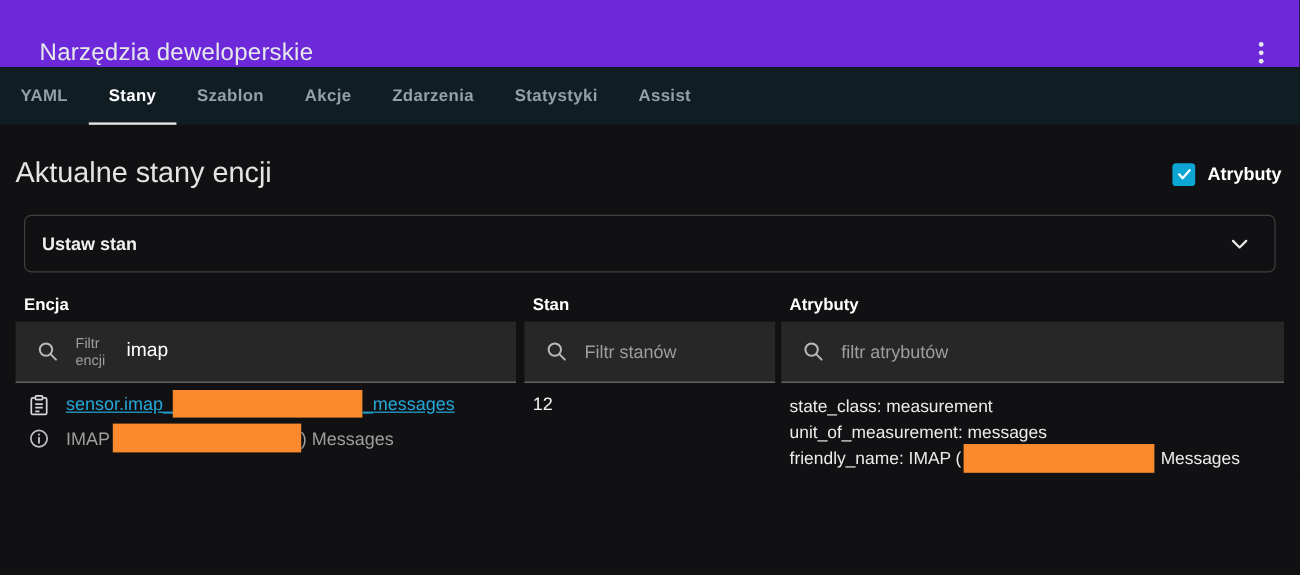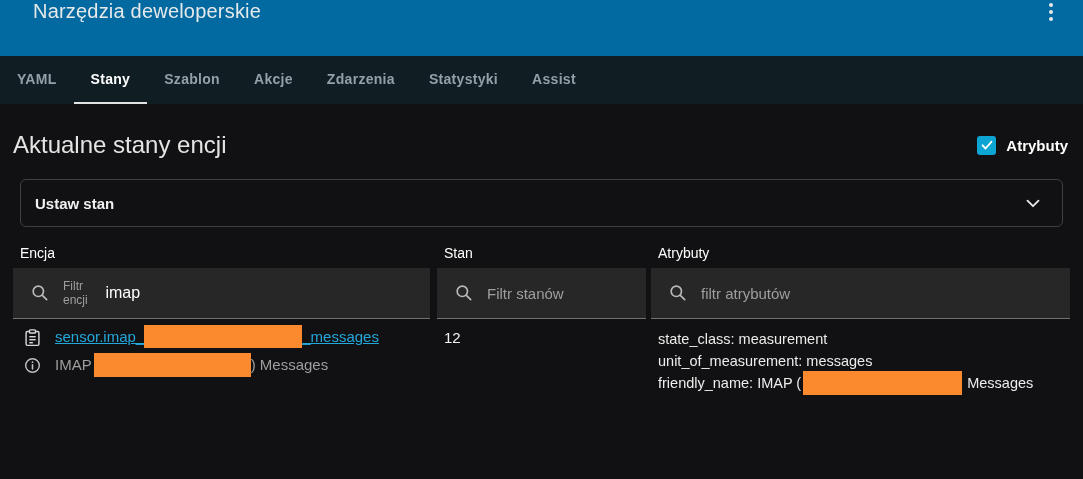--- a/index.html
+++ b/index.html
@@ -1,20 +1,20 @@
 <!DOCTYPE html>
 <html><head>
 <meta charset="utf-8">
 <style>
   * { margin:0; padding:0; box-sizing:border-box; }
   html,body { width:1083px; height:479px; overflow:hidden; background:#111113;
               font-family:"Liberation Sans", sans-serif; }
 
   
-  .appbar { height:56px; background:#0369a1; display:flex; align-items:flex-start;
+  .appbar { height:56px; background:#6d28d9; display:flex; align-items:flex-end;
             padding:0 20px 0 33px; }
   .appbar-title { color:#e6e9ea; font-size:20px; font-weight:400; letter-spacing:.2px; flex:1; }
   .menu-btn { width:24px; height:24px; display:flex; flex-direction:column;
               align-items:center; justify-content:center; gap:3px; cursor:pointer; }
   .menu-btn .dot { width:4px; height:4px; border-radius:50%; background:#e6e9ea; }
 
   
   .tabbar { height:48px; background:#101e24; display:flex; align-items:stretch; }
   .tab { padding:0 17px; display:flex; align-items:center; color:#93a0a7;
          font-size:14px; font-weight:600; letter-spacing:.3px; cursor:pointer;
@@ -37,21 +37,21 @@
            padding:0 18px 0 14px; cursor:pointer; }
   .panel-label { color:#f0f0f0; font-size:15px; font-weight:700; flex:1; }
   .chevron svg { width:22px; height:22px; display:block; }
 
   
   .table { margin:18px 13px 0 13px; }
   .t-row { display:flex; }
   .c1 { width:417px; margin-right:7px; }
   .c2 { width:209px; margin-right:5px; }
   .c3 { flex:1; }
-  .col-header { color:#ffffff; font-size:14px; font-weight:400; padding:0 0 7px 7px; }
+  .col-header { color:#ffffff; font-size:14px; font-weight:700; padding:0 0 7px 7px; }
 
   .filter-box { height:51px; background:#272727; border-bottom:1px solid #717171;
                 display:flex; align-items:center; padding-left:17px; }
   .search-icon { width:20px; height:20px; margin-right:13px; flex:none; }
   .filter-stack { display:flex; flex-direction:row; justify-content:center; flex:1; }
   .filter-float-label { color:#9e9e9e; font-size:12px; line-height:14px; margin-bottom:1px; }
   .filter-input { background:transparent; border:none; outline:none; color:#ffffff;
                   font-family:"Liberation Sans", sans-serif; font-size:16px; width:100%; padding:0; }
   .filter-input.placeholder-only { font-size:15px; }
   .filter-input::placeholder { color:#9e9e9e; opacity:1; }

